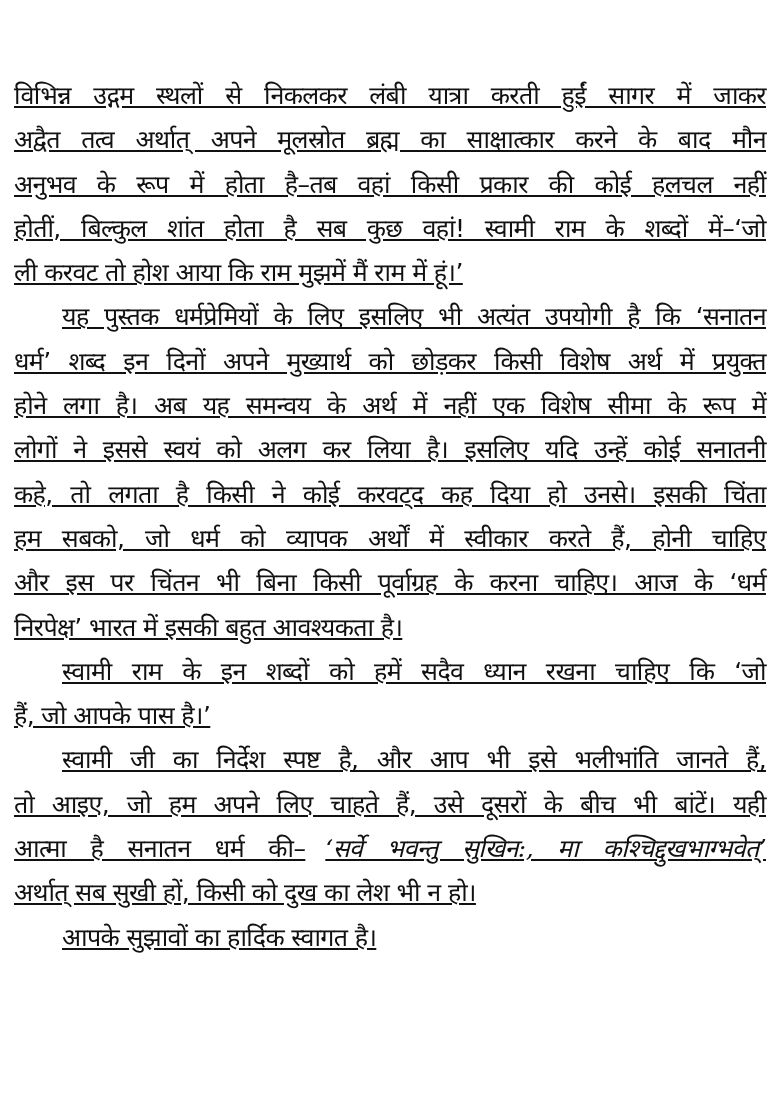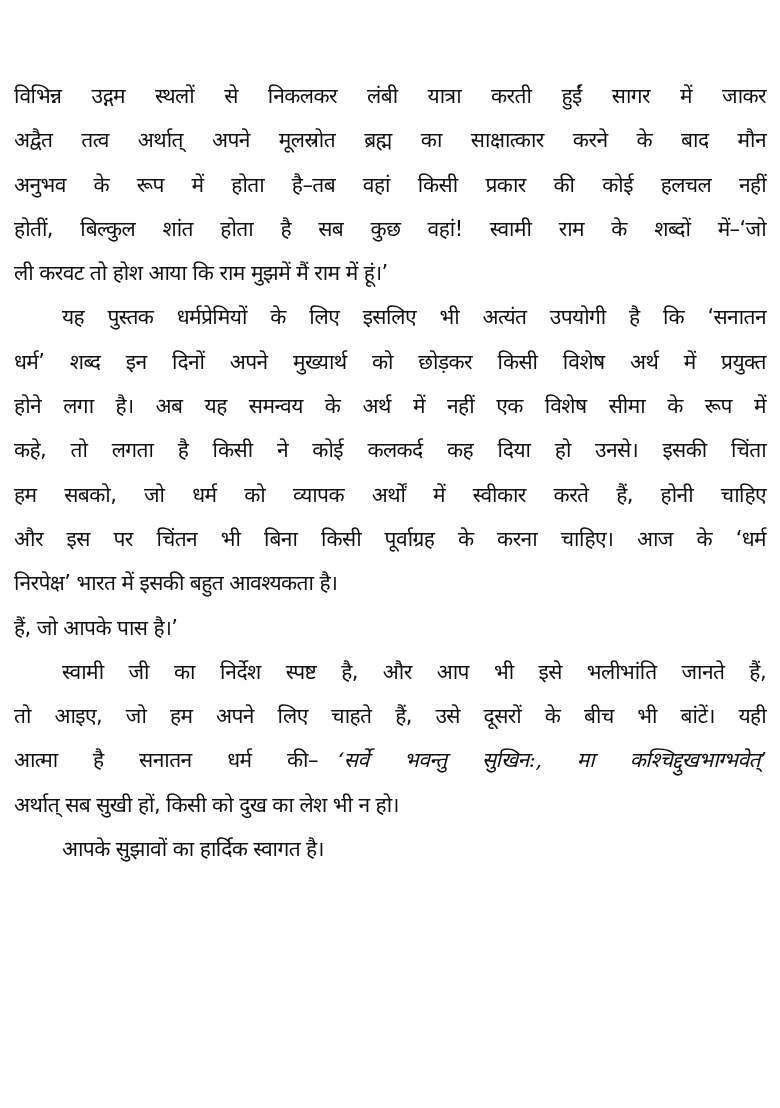--- a/index.html
+++ b/index.html
@@ -18,26 +18,27 @@
     .page {
       position: absolute;
       left: 14px;
       top: 74px;
       width: 752px;
     }
     .line {
       display: block;
       height: 44.3px;
       line-height: 44.3px;
-      font-size: 21px;
+      font-size: 25px;
       white-space: nowrap;
       text-align: justify;
       text-align-last: justify;
       letter-spacing: -0.6px;
       overflow: visible;
+      text-decoration: underline;
     }
     .line.last {
       text-align-last: left;
     }
     .line.indent {
       padding-left: 48px;
     }
     .line .quote-italic {
       font-style: italic;
       font-family: "DejaVu Serif", "Liberation Serif", serif;
@@ -54,27 +55,29 @@
     <span class="line">अद्वैत तत्व अर्थात् अपने मूलस्रोत ब्रह्म का साक्षात्कार करने के बाद मौन</span>
     <span class="line">अनुभव के रूप में होता है–तब वहां किसी प्रकार की कोई हलचल नहीं</span>
     <span class="line">होतीं, बिल्कुल शांत होता है सब कुछ वहां! स्वामी राम के शब्दों में–‘जो</span>
     <span class="line last">ली करवट तो होश आया कि राम मुझमें मैं राम में हूं।’</span>
   </div>
 
   <div>
     <span class="line indent">यह पुस्तक धर्मप्रेमियों के लिए इसलिए भी अत्यंत उपयोगी है कि ‘सनातन</span>
     <span class="line">धर्म’ शब्द इन दिनों अपने मुख्यार्थ को छोड़कर किसी विशेष अर्थ में प्रयुक्त</span>
     <span class="line">होने लगा है। अब यह समन्वय के अर्थ में नहीं एक विशेष सीमा के रूप में</span>
-    <span class="line">कहे, तो लगता है किसी ने कोई कलकर्द कह दिया हो उनसे। इसकी चिंता</span>
+    <span class="line">लोगों ने इससे स्वयं को अलग कर लिया है। इसलिए यदि उन्हें कोई सनातनी</span>
+    <span class="line">कहे, तो लगता है किसी ने कोई करवट्द कह दिया हो उनसे। इसकी चिंता</span>
     <span class="line">हम सबको, जो धर्म को व्यापक अर्थों में स्वीकार करते हैं, होनी चाहिए</span>
     <span class="line">और इस पर चिंतन भी बिना किसी पूर्वाग्रह के करना चाहिए। आज के ‘धर्म</span>
     <span class="line last">निरपेक्ष’ भारत में इसकी बहुत आवश्यकता है।</span>
   </div>
 
   <div>
+    <span class="line indent">स्वामी राम के इन शब्दों को हमें सदैव ध्यान रखना चाहिए कि ‘जो</span>
     <span class="line last">हैं, जो आपके पास है।’</span>
   </div>
 
   <div>
     <span class="line indent">स्वामी जी का निर्देश स्पष्ट है, और आप भी इसे भलीभांति जानते हैं,</span>
     <span class="line">तो आइए, जो हम अपने लिए चाहते हैं, उसे दूसरों के बीच भी बांटें। यही</span>
     <span class="line"><span>आत्मा है सनातन धर्म की–</span><span class="quote-italic">‘सर्वे भवन्तु सुखिन:, मा कश्चिद्दुखभाग्भवेत्’</span></span>
     <span class="line last">अर्थात् सब सुखी हों, किसी को दुख का लेश भी न हो।</span>
   </div>
 

